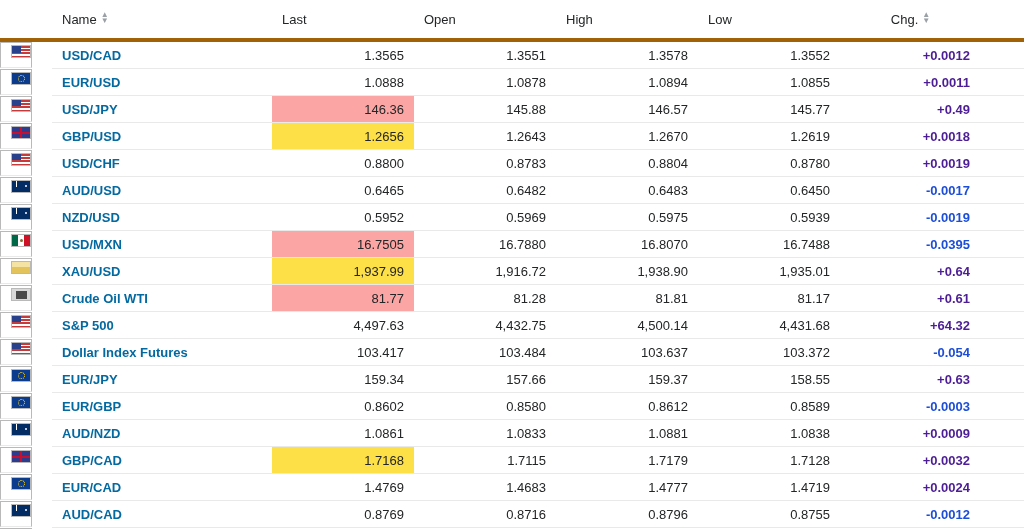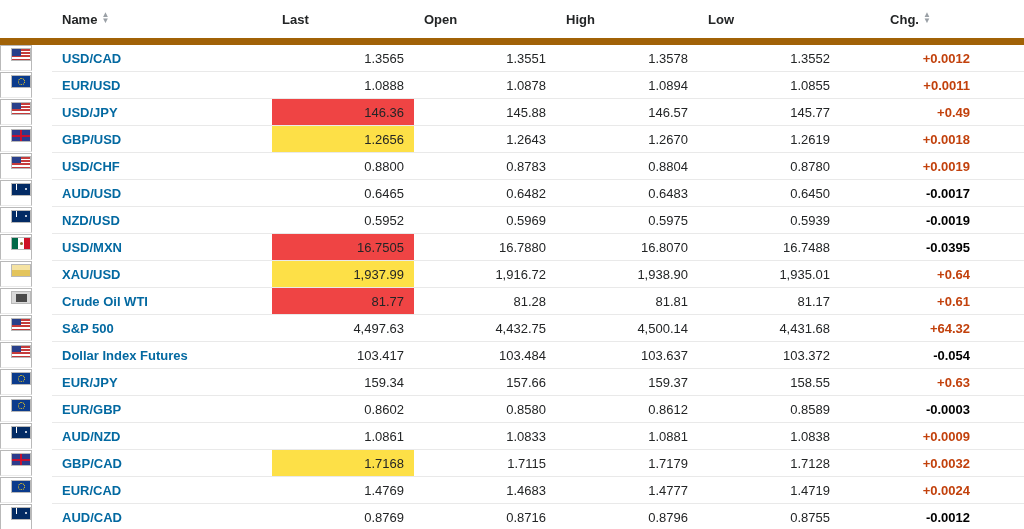--- a/index.html
+++ b/index.html
@@ -15,22 +15,22 @@
     font-size: 13px;
     color: #232526;
   }
   table.quotes {
     width: 1024px;
     border-collapse: collapse;
     table-layout: fixed;
   }
   table.quotes thead th {
     background: #ffffff;
-    border-bottom: 7px solid #a16207;
-    font-weight: bold;
+    border-bottom: 4px solid #a16207;
+    font-weight: normal;
     font-size: 13px;
     color: #232526;
     height: 38px;
     padding: 0 10px;
     white-space: nowrap;
   }
   th.col-flag { width: 32px; padding: 0; }
   th.col-name { width: 200px; text-align: left; padding-left: 10px; }
   th.col-num  { width: 122px; text-align: left; }
   th.col-chg  { width: 120px; text-align: center; }
@@ -64,24 +64,24 @@
   td.name a {
     color: #0369a1;
     text-decoration: none;
     font-weight: bold;
     font-size: 13px;
   }
   td.num  { text-align: right; color: #232526; }
   td.chg  { text-align: right; font-weight: bold; }
   td.time { text-align: right; color: #5b5b5b; padding-right: 8px; }
 
-  .up   { color: #c2410c; }
-  .down { color: #000000; }
-
-  .hl-green { background: #ef4444; margin-top: 6px; }
+  .up   { color: #4c1d95; }
+  .down { color: #1d4ed8; }
+
+  .hl-green { background: #fca5a5; margin-top: 6px; }
   .hl-red   { background: #fde047; }
 
   .flag {
     display: inline-block;
     width: 20px;
     height: 13px;
     border: 1px solid #b9b9b9;
     box-sizing: border-box;
     vertical-align: middle;
     overflow: hidden;

